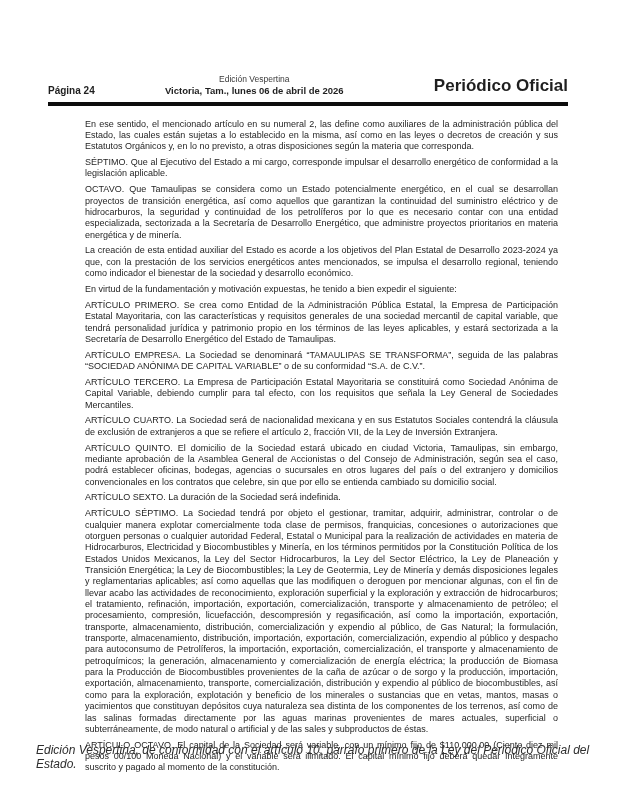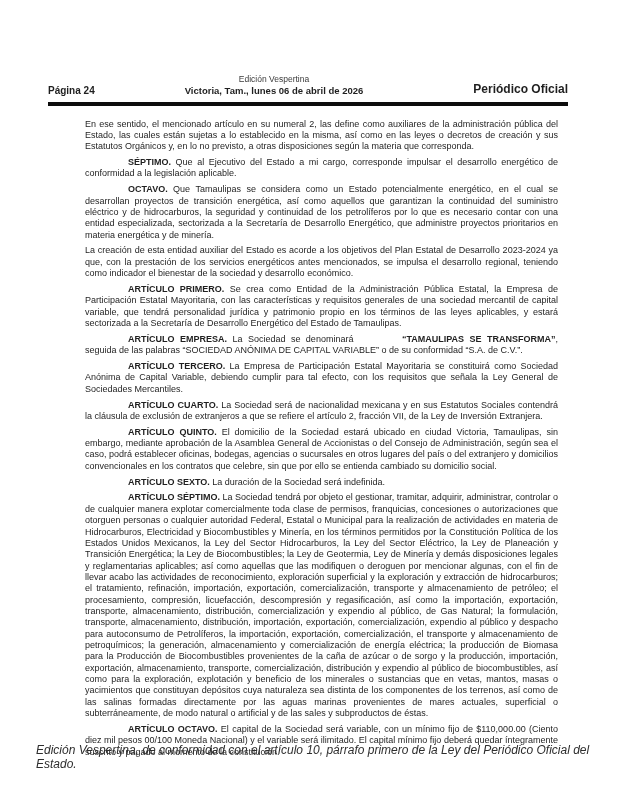--- a/index.html
+++ b/index.html
@@ -38,36 +38,36 @@
     font-size: 8.5px;
     font-weight: normal;
     color: #3a3a3a;
   }
   .hdr-center .dateline {
     font-size: 9.5px;
     font-weight: bold;
   }
   .hdr-right {
     font-weight: bold;
-    font-size: 12px;
+    font-size: 17px;
     white-space: nowrap;
     padding-bottom: 1px;
     margin-left: 20px;
   }
   
   .content {
     margin: 13px 60px 0 85px; 
     font-size: 9px;
     line-height: 11.35px;
   }
   .content p.para {
     margin: 0 0 4.5px 0;
     text-align: justify;
   }
-  .content span.b { font-weight: bold; margin-left: 43px; }
+  .content span.b { font-weight: normal; }
   
   .footer {
     position: absolute;
     left: 0;
     right: 0;
     bottom: 29px;
     text-align: left;
     font-size: 12px;
     font-style: italic;
     color: #2e2e2e;
@@ -87,20 +87,21 @@
     </div>
     <div class="hdr-right">Periódico Oficial</div>
   </div>
 
   <div class="content">
 
   <p class="para"><span>En ese sentido, el mencionado artículo en su numeral 2, las define como auxiliares de la administración pública del Estado, las cuales están sujetas a lo establecido en la misma, así como en las leyes o decretos de creación y sus Estatutos Orgánicos y, en lo no previsto, a otras disposiciones según la materia que corresponda.</span></p>
       <p class="para"><span class="b">SÉPTIMO.</span><span> Que al Ejecutivo del Estado a mi cargo, corresponde impulsar el desarrollo energético de conformidad a la legislación aplicable.</span></p>
       <p class="para"><span class="b">OCTAVO.</span><span> Que Tamaulipas se considera como un Estado potencialmente energético, en el cual se desarrollan proyectos de transición energética, así como aquellos que garantizan la continuidad del suministro eléctrico y de hidrocarburos, la seguridad y continuidad de los petrolíferos por lo que es necesario contar con una entidad especializada, sectorizada a la Secretaría de Desarrollo Energético, que administre proyectos prioritarios en materia energética y de minería.</span></p>
       <p class="para"><span>La creación de esta entidad auxiliar del Estado es acorde a los objetivos del Plan Estatal de Desarrollo 2023-2024 ya que, con la prestación de los servicios energéticos antes mencionados, se impulsa el desarrollo regional, teniendo como indicador el bienestar de la sociedad y desarrollo económico.</span></p>
+      <p class="para"><span>En virtud de la fundamentación y motivación expuestas, he tenido a bien expedir el siguiente:</span></p>
       <p class="para"><span class="b">ARTÍCULO PRIMERO.</span><span> Se crea como Entidad de la Administración Pública Estatal, la Empresa de Participación Estatal Mayoritaria, con las características y requisitos generales de una sociedad mercantil de capital variable, que tendrá personalidad jurídica y patrimonio propio en los términos de las leyes aplicables, y estará sectorizada a la Secretaría de Desarrollo Energético del Estado de Tamaulipas.</span></p>
       <p class="para"><span class="b">ARTÍCULO EMPRESA.</span><span> La Sociedad se denominará </span><span class="b">“TAMAULIPAS SE TRANSFORMA”</span><span>, seguida de las palabras “SOCIEDAD ANÓNIMA DE CAPITAL VARIABLE” o de su conformidad “S.A. de C.V.”.</span></p>
       <p class="para"><span class="b">ARTÍCULO TERCERO.</span><span> La Empresa de Participación Estatal Mayoritaria se constituirá como Sociedad Anónima de Capital Variable, debiendo cumplir para tal efecto, con los requisitos que señala la Ley General de Sociedades Mercantiles.</span></p>
       <p class="para"><span class="b">ARTÍCULO CUARTO.</span><span> La Sociedad será de nacionalidad mexicana y en sus Estatutos Sociales contendrá la cláusula de exclusión de extranjeros a que se refiere el artículo 2, fracción VII, de la Ley de Inversión Extranjera.</span></p>
       <p class="para"><span class="b">ARTÍCULO QUINTO.</span><span> El domicilio de la Sociedad estará ubicado en ciudad Victoria, Tamaulipas, sin embargo, mediante aprobación de la Asamblea General de Accionistas o del Consejo de Administración, según sea el caso, podrá establecer oficinas, bodegas, agencias o sucursales en otros lugares del país o del extranjero y domicilios convencionales en los contratos que celebre, sin que por ello se entienda cambiado su domicilio social.</span></p>
       <p class="para"><span class="b">ARTÍCULO SEXTO.</span><span> La duración de la Sociedad será indefinida.</span></p>
       <p class="para"><span class="b">ARTÍCULO SÉPTIMO.</span><span> La Sociedad tendrá por objeto el gestionar, tramitar, adquirir, administrar, controlar o de cualquier manera explotar comercialmente toda clase de permisos, franquicias, concesiones o autorizaciones que otorguen personas o cualquier autoridad Federal, Estatal o Municipal para la realización de actividades en materia de Hidrocarburos, Electricidad y Biocombustibles y Minería, en los términos permitidos por la Constitución Política de los Estados Unidos Mexicanos, la Ley del Sector Hidrocarburos, la Ley del Sector Eléctrico, la Ley de Planeación y Transición Energética; la Ley de Biocombustibles; la Ley de Geotermia, Ley de Minería y demás disposiciones legales y reglamentarias aplicables; así como aquellas que las modifiquen o deroguen por mencionar algunas, con el fin de llevar acabo las actividades de reconocimiento, exploración superficial y la exploración y extracción de hidrocarburos; el tratamiento, refinación, importación, exportación, comercialización, transporte y almacenamiento de petróleo; el procesamiento, compresión, licuefacción, descompresión y regasificación, así como la importación, exportación, transporte, almacenamiento, distribución, comercialización y expendio al público, de Gas Natural; la formulación, transporte, almacenamiento, distribución, importación, exportación, comercialización, expendio al público y despacho para autoconsumo de Petrolíferos, la importación, exportación, comercialización, el transporte y almacenamiento de petroquímicos; la generación, almacenamiento y comercialización de energía eléctrica; la producción de Biomasa para la Producción de Biocombustibles provenientes de la caña de azúcar o de sorgo y la producción, importación, exportación, almacenamiento, transporte, comercialización, distribución y expendio al público de biocombustibles, así como para la exploración, explotación y beneficio de los minerales o sustancias que en vetas, mantos, masas o yacimientos que constituyan depósitos cuya naturaleza sea distinta de los componentes de los terrenos, así como de las salinas formadas directamente por las aguas marinas provenientes de mares actuales, superficial o subterráneamente, de modo natural o artificial y de las sales y subproductos de éstas.</span></p>
       <p class="para"><span class="b">ARTÍCULO OCTAVO.</span><span> El capital de la Sociedad será variable, con un mínimo fijo de $110,000.00 (Ciento diez mil pesos 00/100 Moneda Nacional) y el variable será ilimitado. El capital mínimo fijo deberá quedar íntegramente suscrito y pagado al momento de la constitución.</span></p>
     </div>
 

